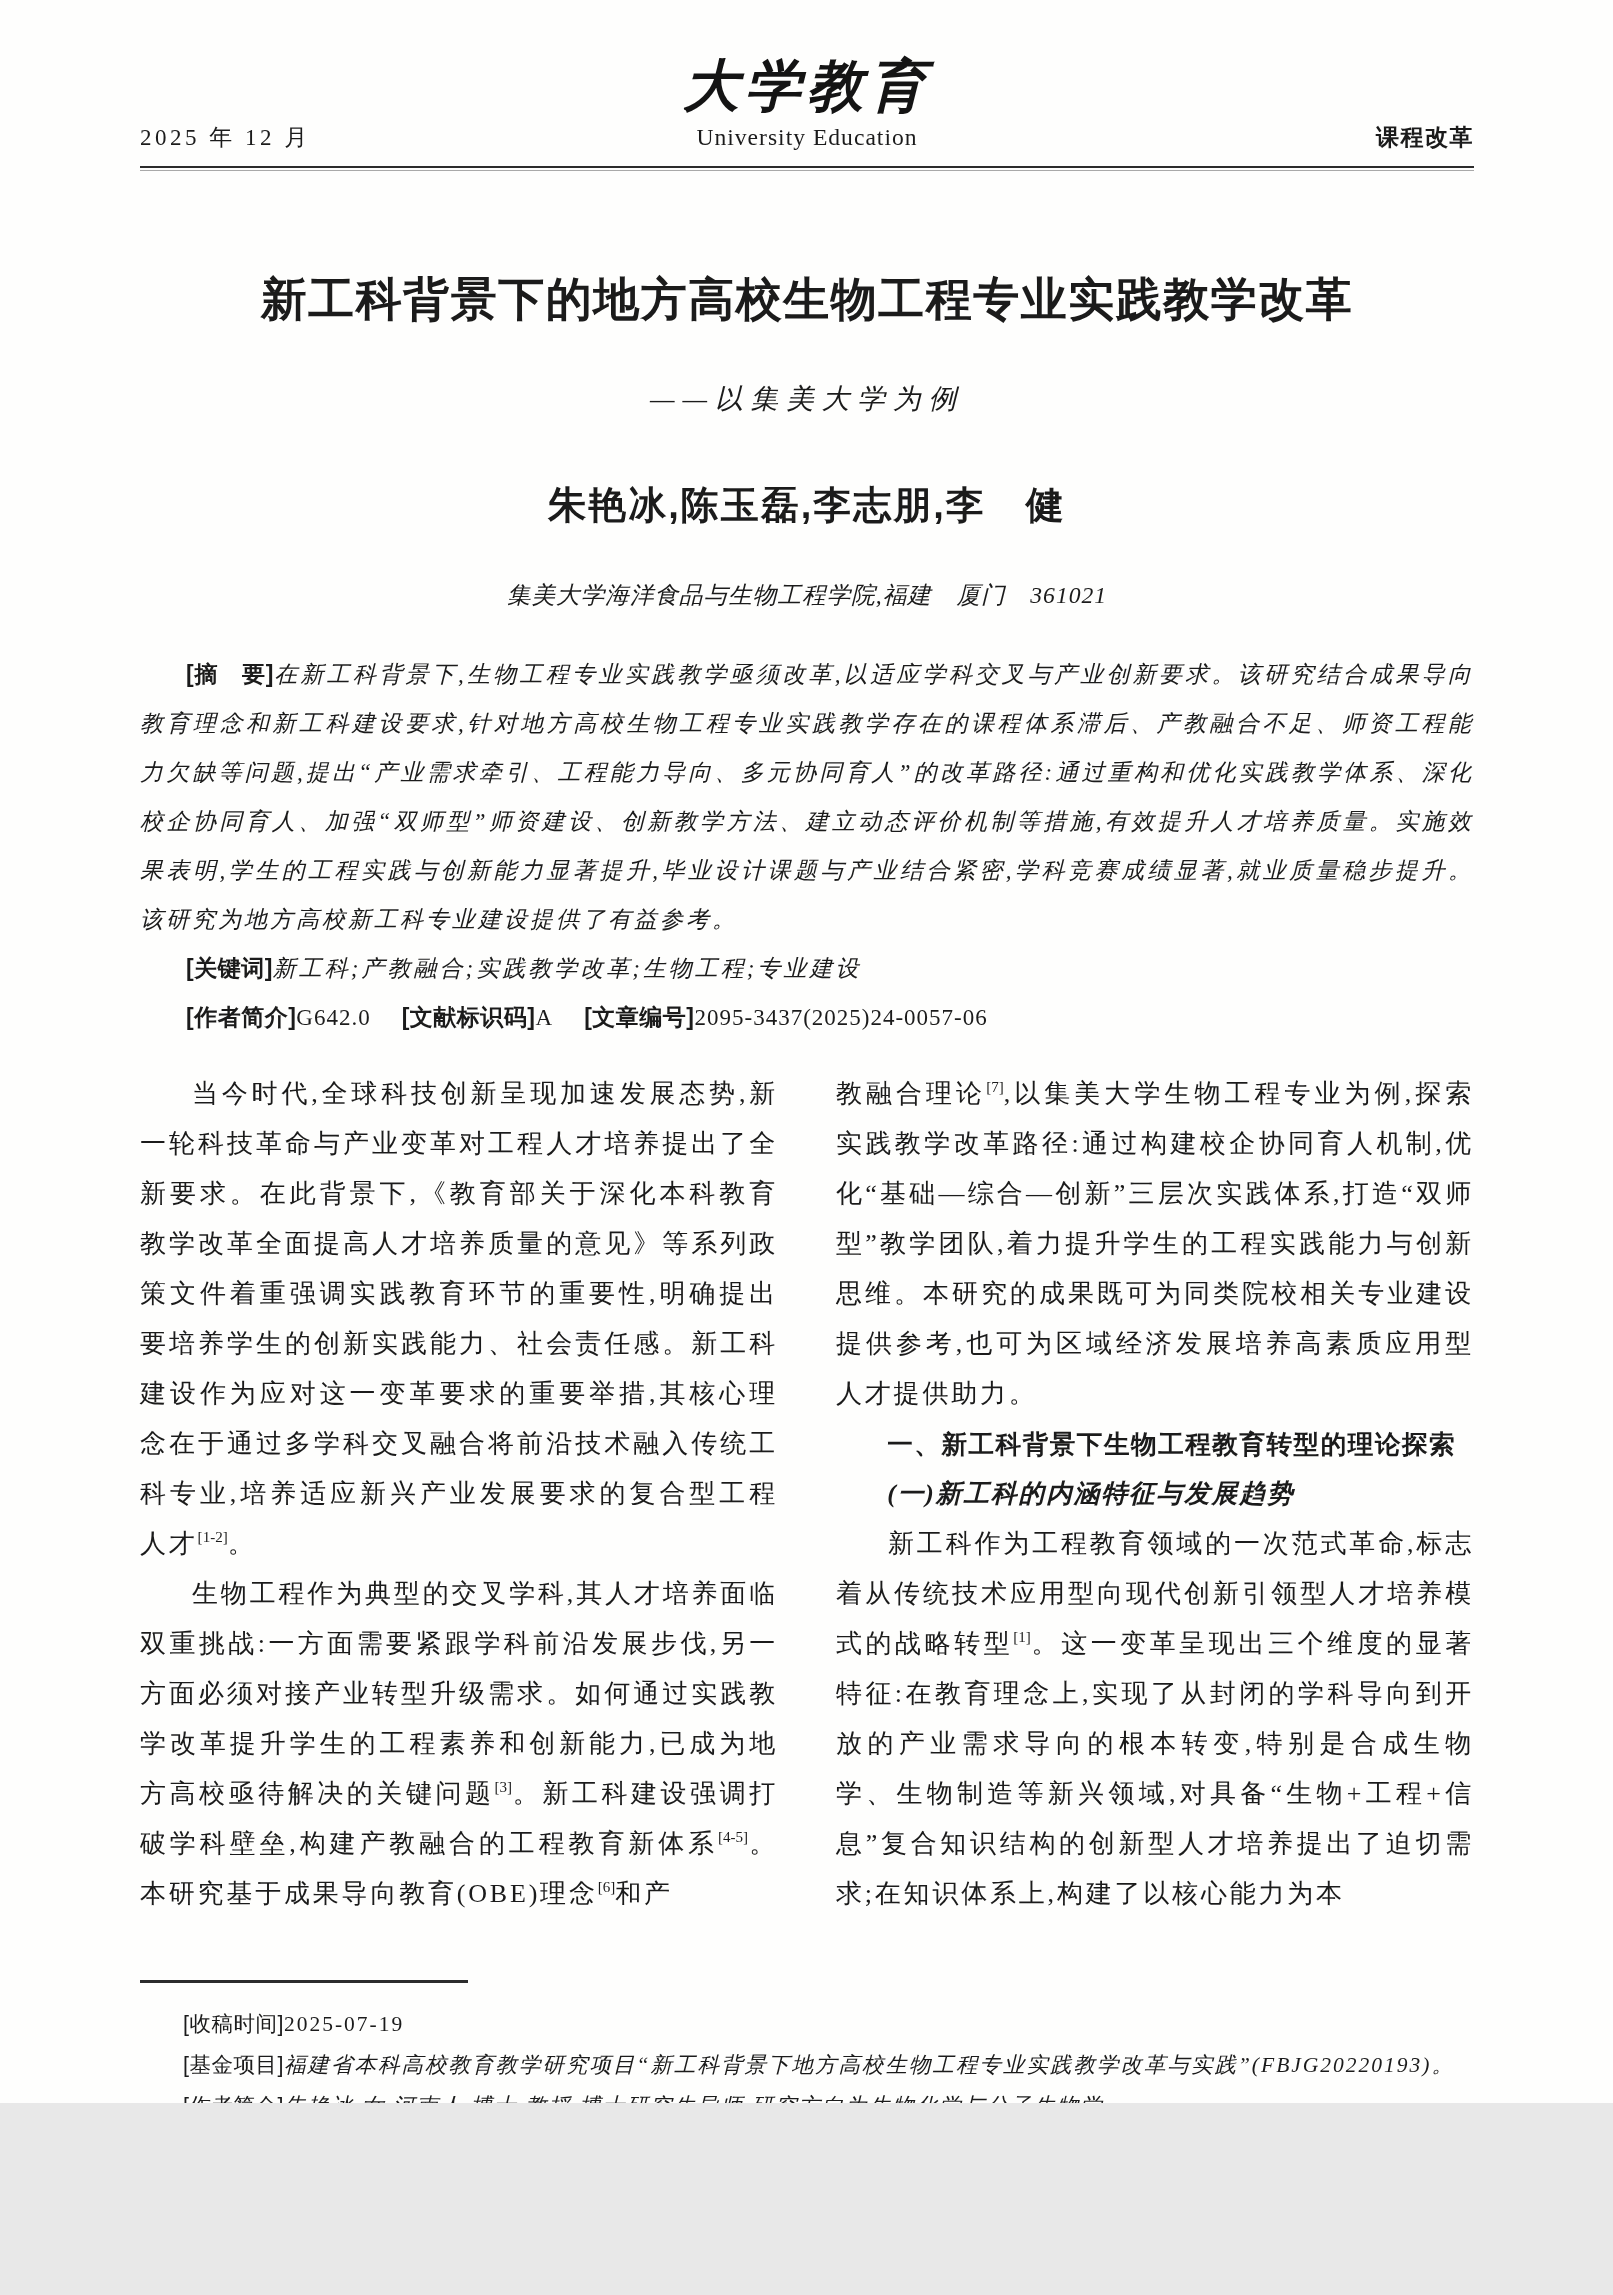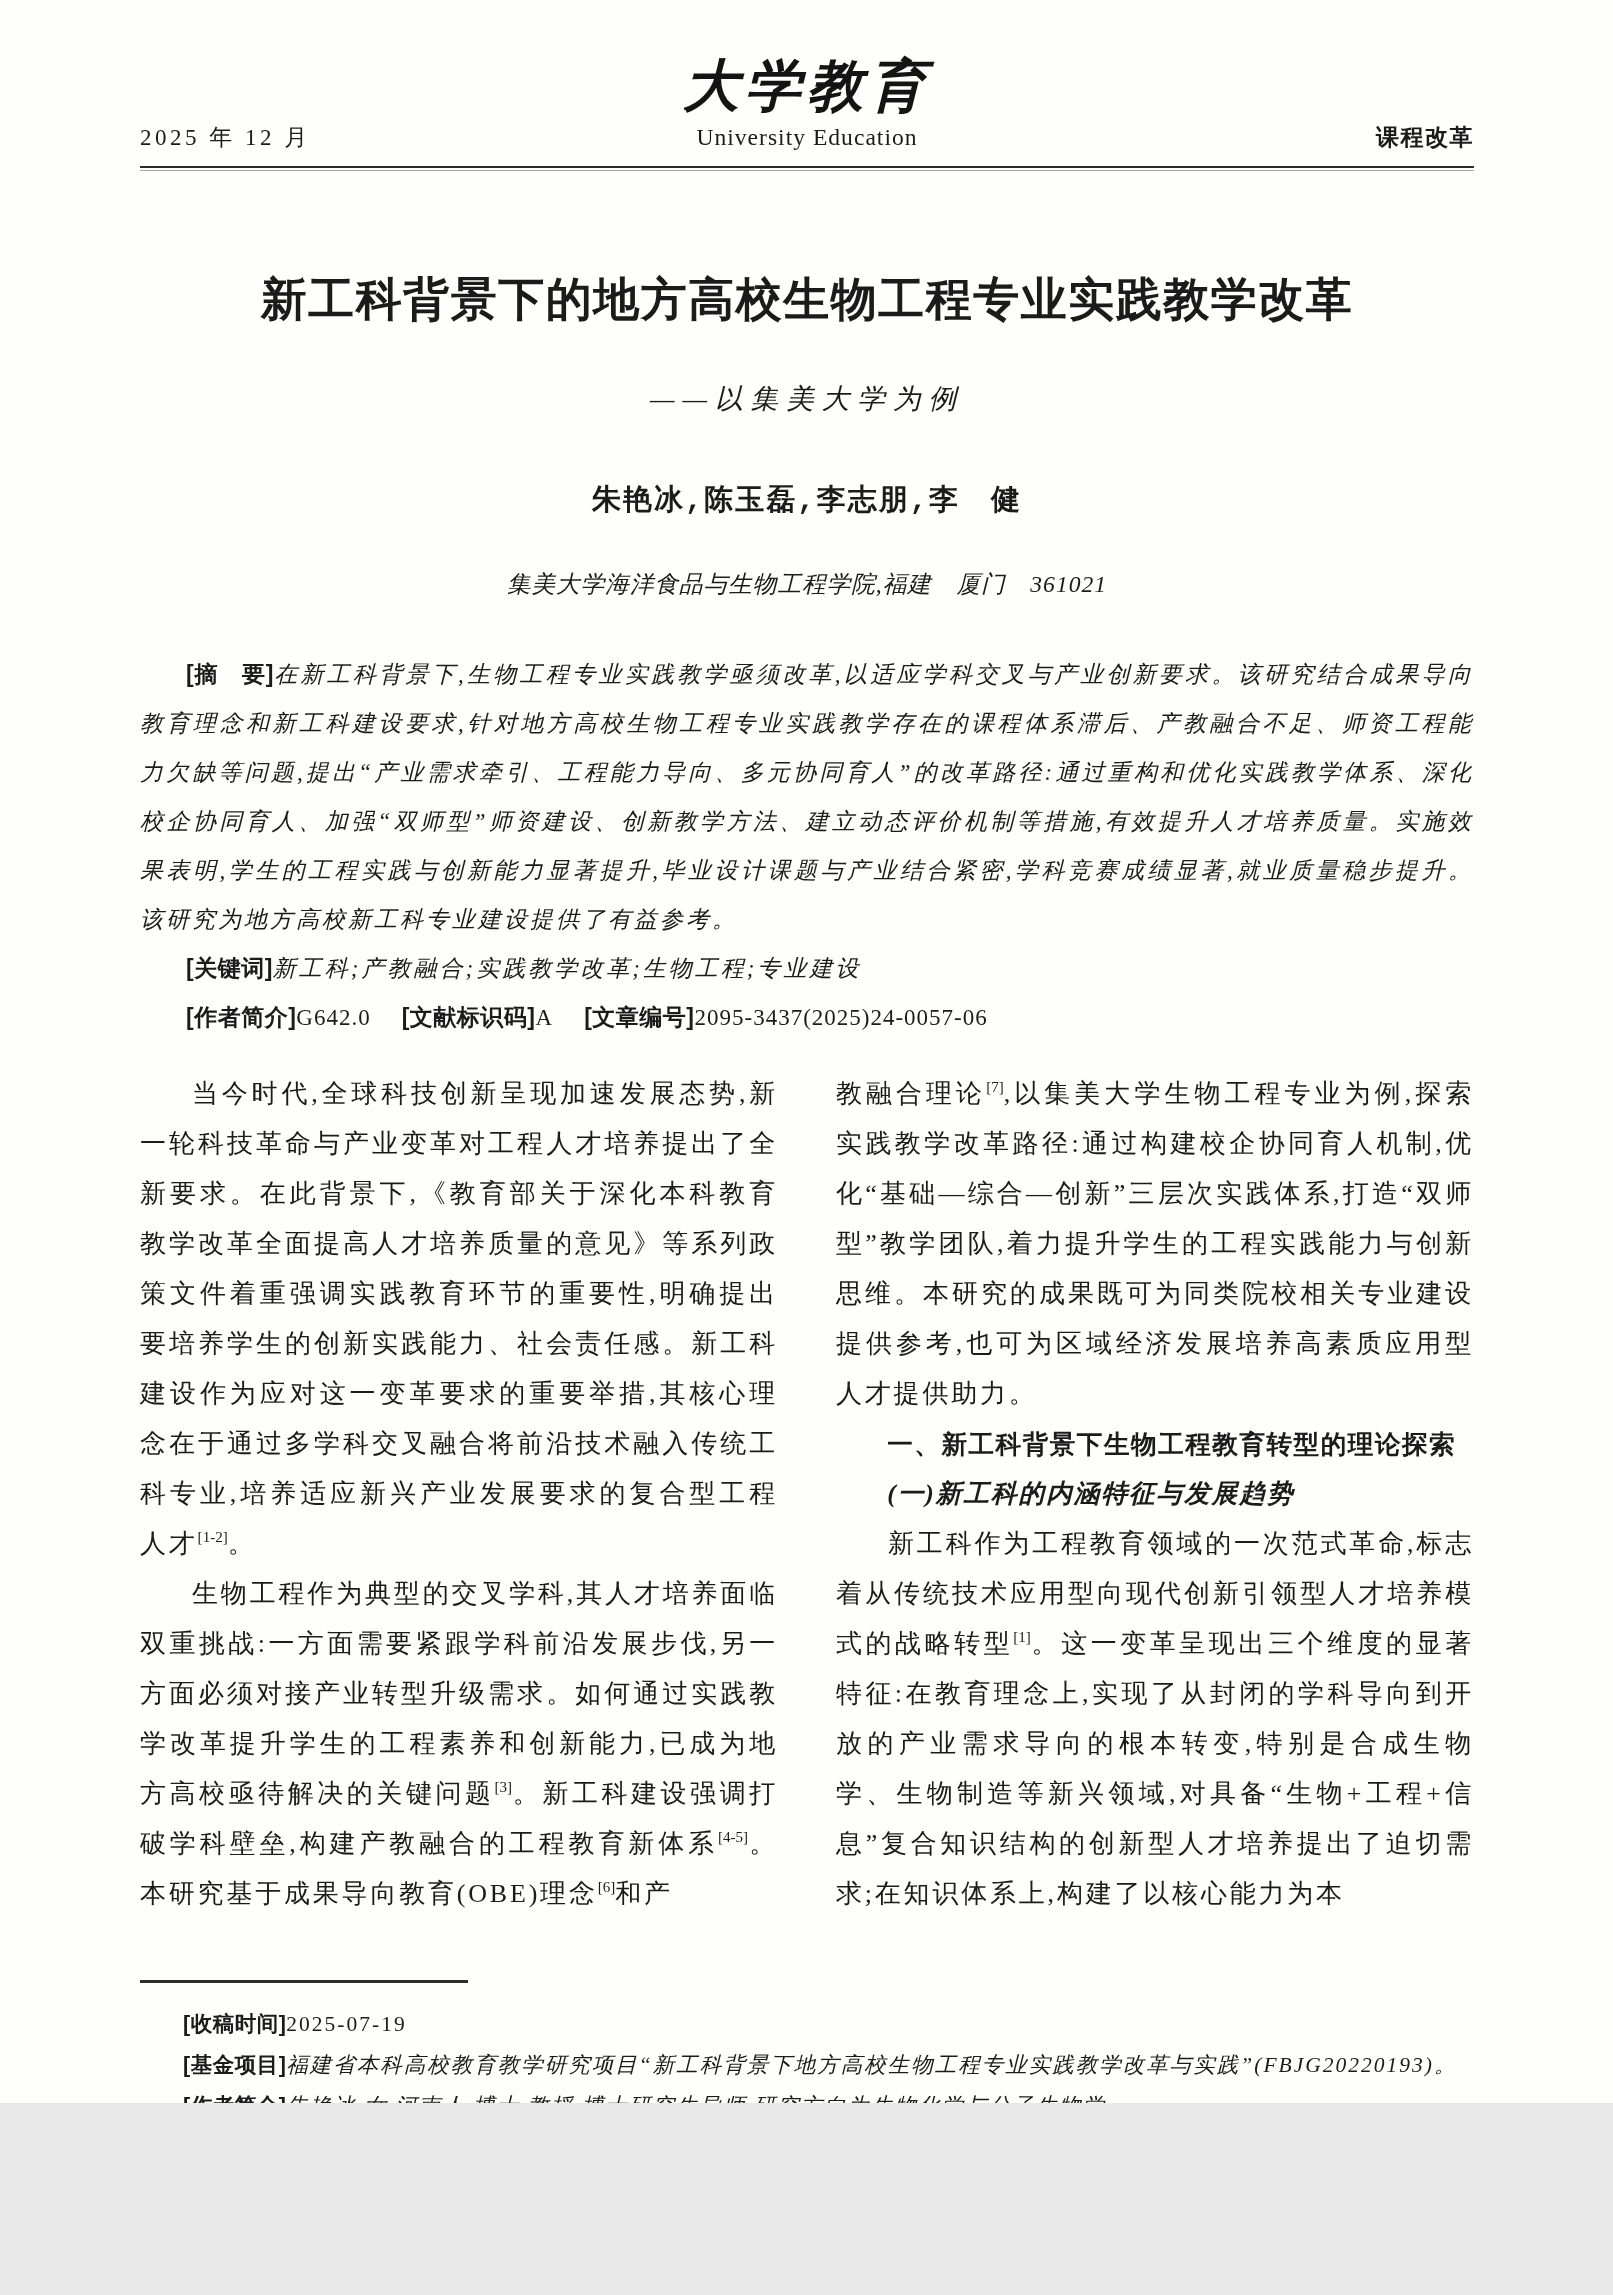--- a/index.html
+++ b/index.html
@@ -16,22 +16,22 @@
          font-size:23px;}
   .header-date{justify-self:start; letter-spacing:3.5px;}
   .header-en{justify-self:center; font-size:23.6px; letter-spacing:1px;}
   .header-col{justify-self:end; letter-spacing:1.5px; font-weight:bold;}
   .rule-double{margin-top:13px; height:2px; border-top:2.5px solid #2c2c2c; border-bottom:1px solid #a9a9a9;}
   
   .title-block{position:absolute; top:273px; left:100px; right:100px; text-align:center;}
   .article-title{ font-family:"Liberation Sans","DejaVu Sans",sans-serif;
     font-size:46px; font-weight:bold; letter-spacing:1.5px; line-height:1.15; margin:0;}
   .article-subtitle{margin-top:54px; font-size:27.6px; font-style:italic; letter-spacing:8px;}
-  .article-authors{margin-top:63px; font-family:Liberation Mono, monospace;
-    font-size:29px; font-weight:bold; letter-spacing:2px;}
+  .article-authors{margin-top:63px; font-family:Liberation Sans, sans-serif;
+    font-size:38px; font-weight:bold; letter-spacing:2px;}
   .article-affiliation{margin-top:48px; font-size:23.6px; font-style:italic; letter-spacing:1px;}
   
   .front-matter{position:absolute; top:650px; left:140px; right:140px;
     font-size:23px; line-height:49px; text-align:justify;}
   .front-matter p{margin:0; text-indent:2em;}
   .abstract-body,.keywords-body{font-style:italic; letter-spacing:3px;}
   .fm-label{font-style:normal; font-weight:bold; letter-spacing:0.5px;
     font-family:"Liberation Sans","DejaVu Sans",sans-serif;}
   .meta-line{letter-spacing:1px;}
   .meta-group{margin-right:31px; white-space:nowrap;}
@@ -44,21 +44,21 @@
     font-family:"Liberation Sans","DejaVu Sans",sans-serif;
     font-size:25.6px; font-weight:bold; letter-spacing:1.5px;}
   .subsec-heading{margin:0; text-indent:2em; line-height:50px; font-size:25.6px;
     font-style:italic; letter-spacing:2px;}
   sup{font-size:58%; line-height:0; letter-spacing:0; vertical-align:super;}
   
   .footer-sep{position:absolute; top:1980px; left:140px; width:328px; height:3px; background:#2c2c2c;}
   .footnotes{position:absolute; top:2004px; left:140px; right:140px;
     font-size:21.5px; line-height:41px; text-align:justify; letter-spacing:2px;}
   .footnotes p{margin:0; text-indent:2em;}
-  .fn-label{font-weight:bold; font-style:normal; letter-spacing:0.5px;
+  .fn-label{font-weight:normal; font-style:normal; letter-spacing:0.5px;
     font-family:"Liberation Sans","DejaVu Sans",sans-serif;}
   .fn-kai{font-style:italic;}
   .page-number{position:absolute; top:2144px; left:1442px;
     font-size:31px; font-weight:bold; font-style:italic; letter-spacing:1px;}
 </style>
 </head>
 <body>
 
 <div class="page">
 

